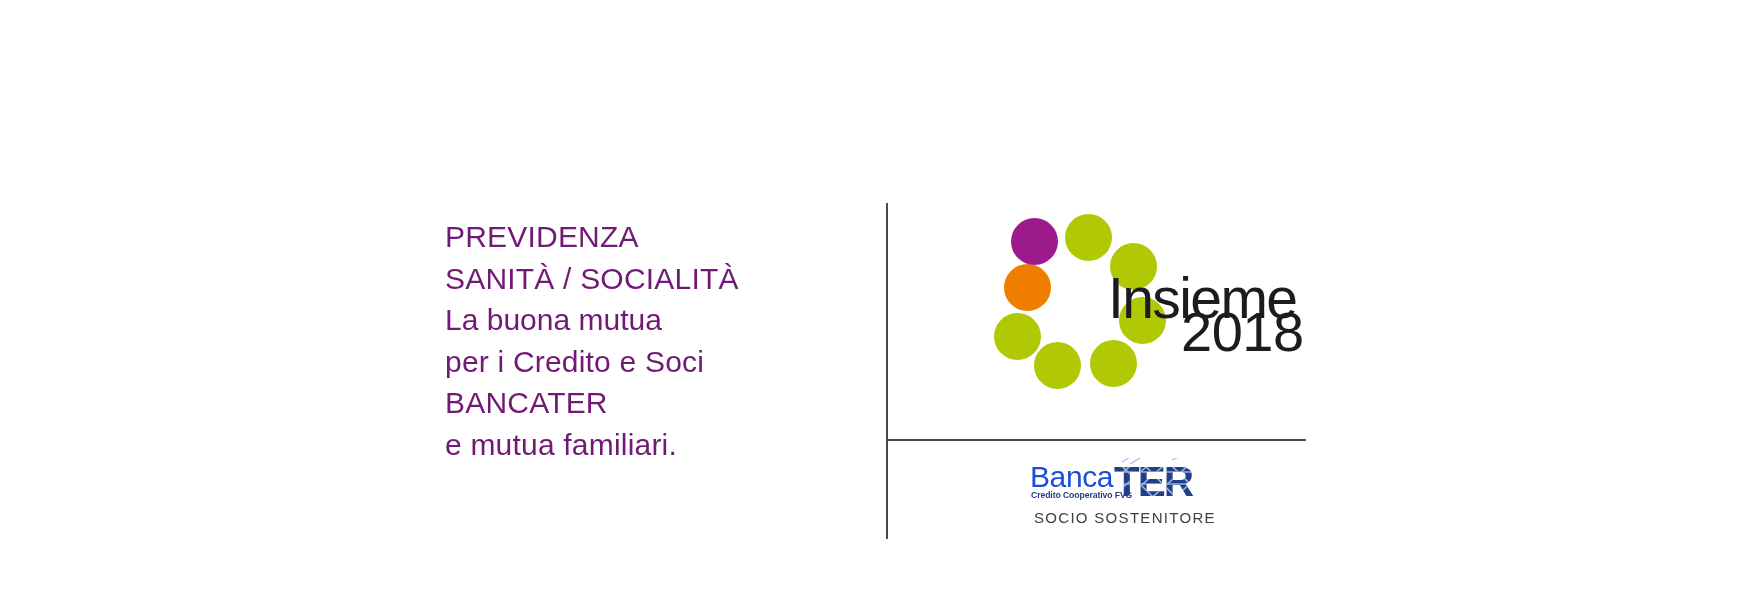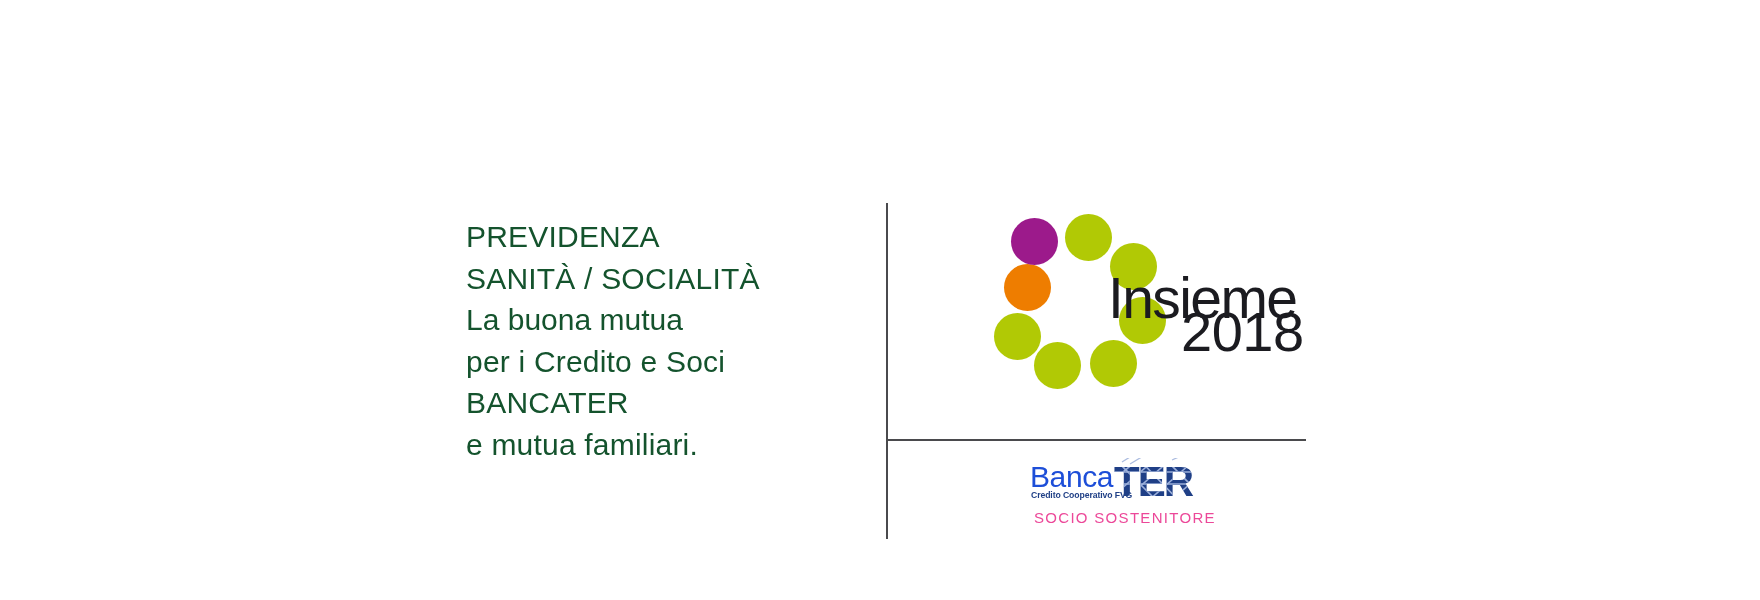--- a/index.html
+++ b/index.html
@@ -24,22 +24,21 @@
     width: 380px;
     color: #1a1a1a;
   }
   .hl-line {
     display: block;
     font-size: 30px;
     line-height: 41.5px;
     letter-spacing: 0.2px;
     font-weight: 400;
     white-space: nowrap;
-    color: #14532d;
-    margin-left: 21px;
+    color: #701a75;
   }
   .hl-line.bold {
     font-weight: 400;
     letter-spacing: 0px;
   }
 
   
   #vertical-divider {
     position: absolute;
     left: 886px;
@@ -144,21 +143,21 @@
     width: 96px;
     height: 46px;
   }
   #socio-sostenitore {
     position: absolute;
     left: 4px;
     top: 48px;
     font-size: 15px;
     font-weight: 400;
     letter-spacing: 1.3px;
-    color: #ec4899;
+    color: #404040;
     line-height: 1;
     white-space: nowrap;
   }
 </style>
 </head>
 <body>
 
 <div id="headline-block">
   <span class="hl-line">PREVIDENZA</span>
   <span class="hl-line">SANITÀ / SOCIALITÀ</span>

